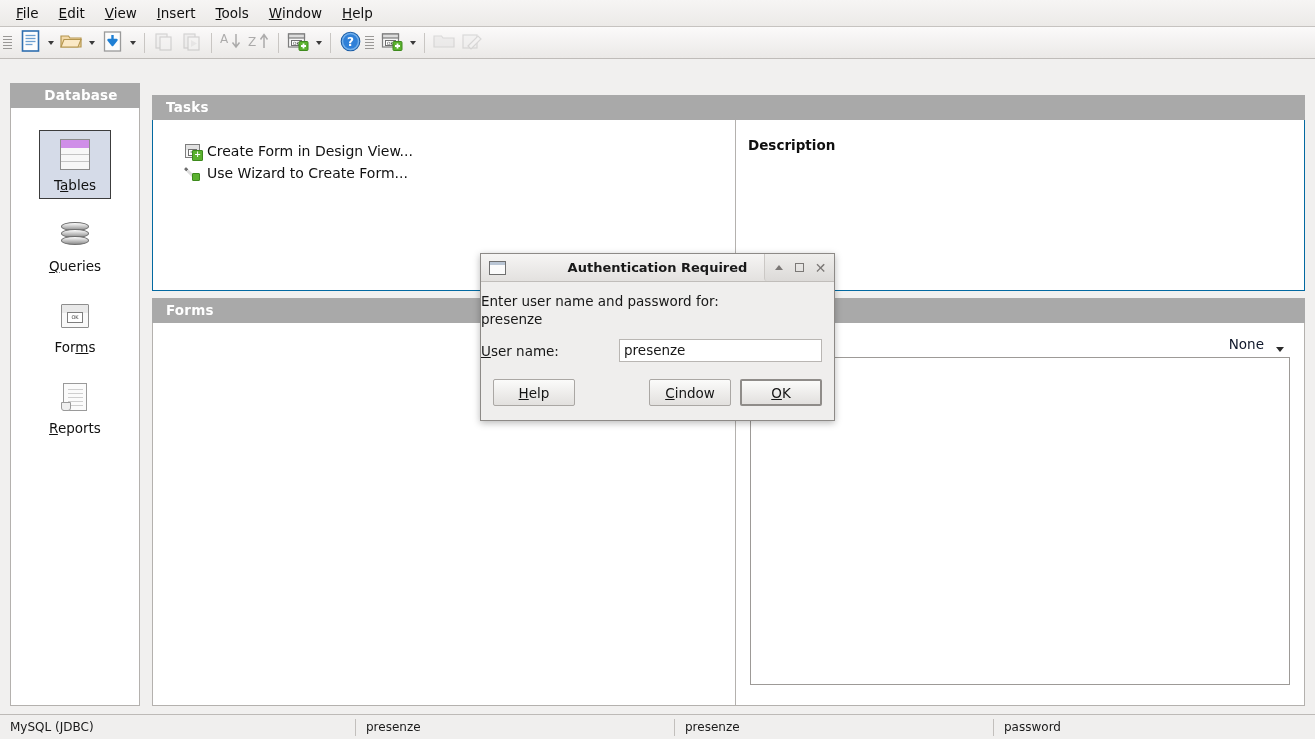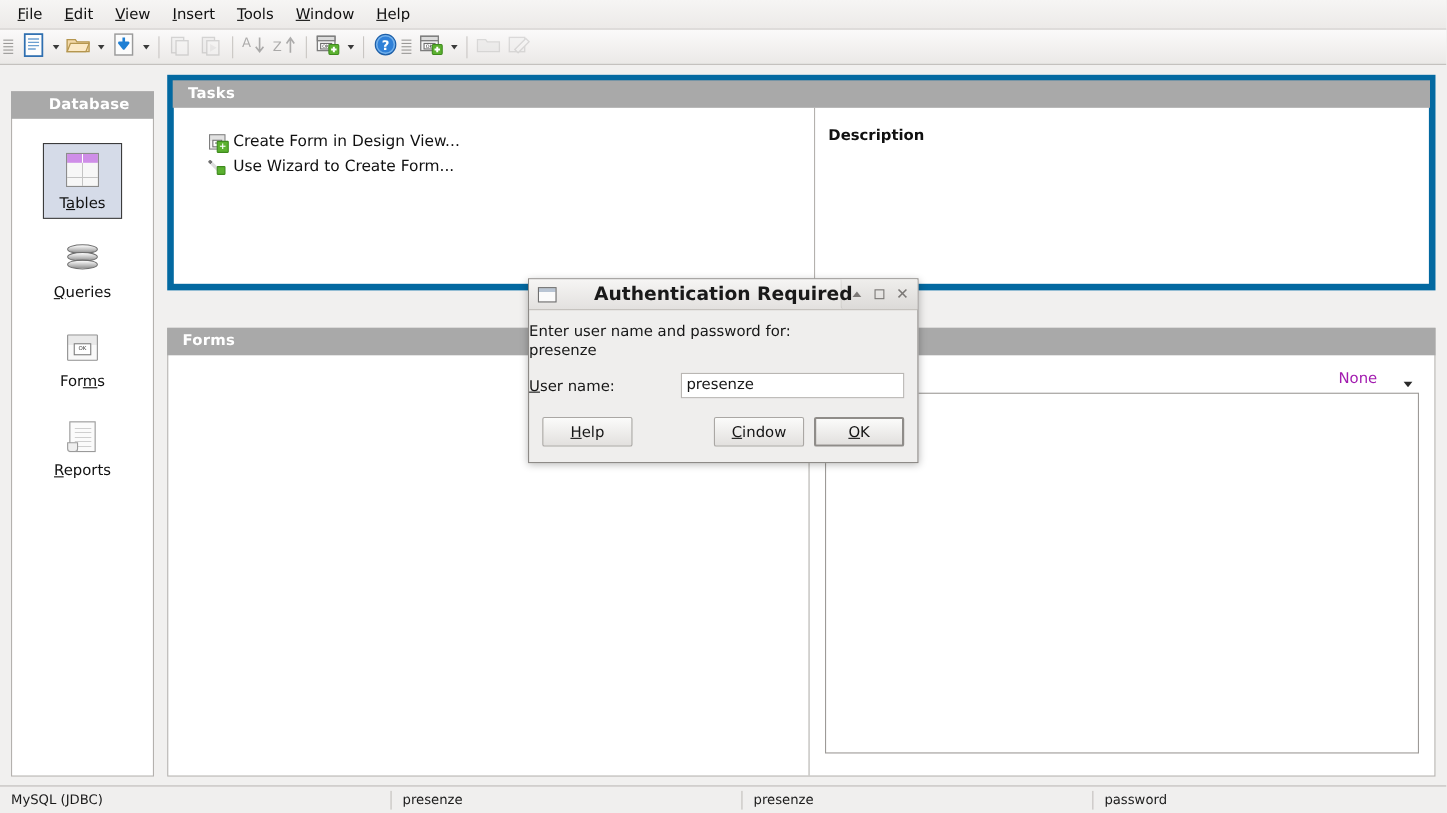--- a/index.html
+++ b/index.html
@@ -193,23 +193,23 @@
   }
   .icon-reports::before {
     content:"";
     position:absolute; left:-3px; bottom:-1px; width:8px; height:7px;
     background:#efefef; border:1px solid #9a9a9a; border-radius: 0 0 3px 3px;
   }
 
   
   .tasks-panel {
     position: absolute;
-    left: 152px; right: 10px; top: 8px; height: 196px;
+    left: 152px; right: 10px; top: 35px; height: 196px;
     background: #ffffff;
-    border: 6px solid #0369a1;
+    border: 1px solid #0369a1;
     box-sizing: border-box;
   }
   .tasks-panel .panel-header {
     margin: -1px -1px 0 -1px;
     width: calc(100% + 2px);
   }
   .tasks-body { display: flex; height: calc(100% - 24px); }
   .tasks-list { width: 582px; padding: 20px 0 0 32px; box-sizing: border-box; }
   .task-row {
     display: flex; align-items: center;
@@ -295,22 +295,22 @@
   }
   .preview-toolbar {
     display: flex;
     justify-content: flex-end;
     align-items: center;
     height: 26px;
     cursor: default;
     padding-right: 6px;
   }
   .preview-select {
-    display: flex; align-items: flex-end; gap: 24px;
-    font-size: 13.5px; color: #a21caf;
+    display: flex; align-items: flex-end; gap: 12px;
+    font-size: 13.5px; color: #0f172a;
   }
   .preview-select .caret {
     width:0;height:0;
     border-left:4px solid transparent;
     border-right:4px solid transparent;
     border-top:5px solid #2a2a2a;
   }
   .preview-box {
     flex: 1;
     border: 1px solid #9d9a97;
@@ -359,21 +359,21 @@
     background: linear-gradient(to bottom, #b9c5d4 0 28%, #fbfbfb 28% 100%);
     border: 1px solid #6f6f6f;
     box-sizing: border-box;
     flex: none;
   }
   .dlg-title {
     position: absolute;
     left: 0; right: 0;
     text-align: center;
     font-weight: bold;
-    font-size: 17px;
+    font-size: 13px;
     color: #191919;
     pointer-events: none;
   }
   .dlg-wbtns {
     margin-left: auto;
     display: flex;
     align-items: center;
     height: 100%;
     background: linear-gradient(to bottom, #efeeec 0%, #dcdad8 100%);
     border-left: 1px solid #cbc8c5;

